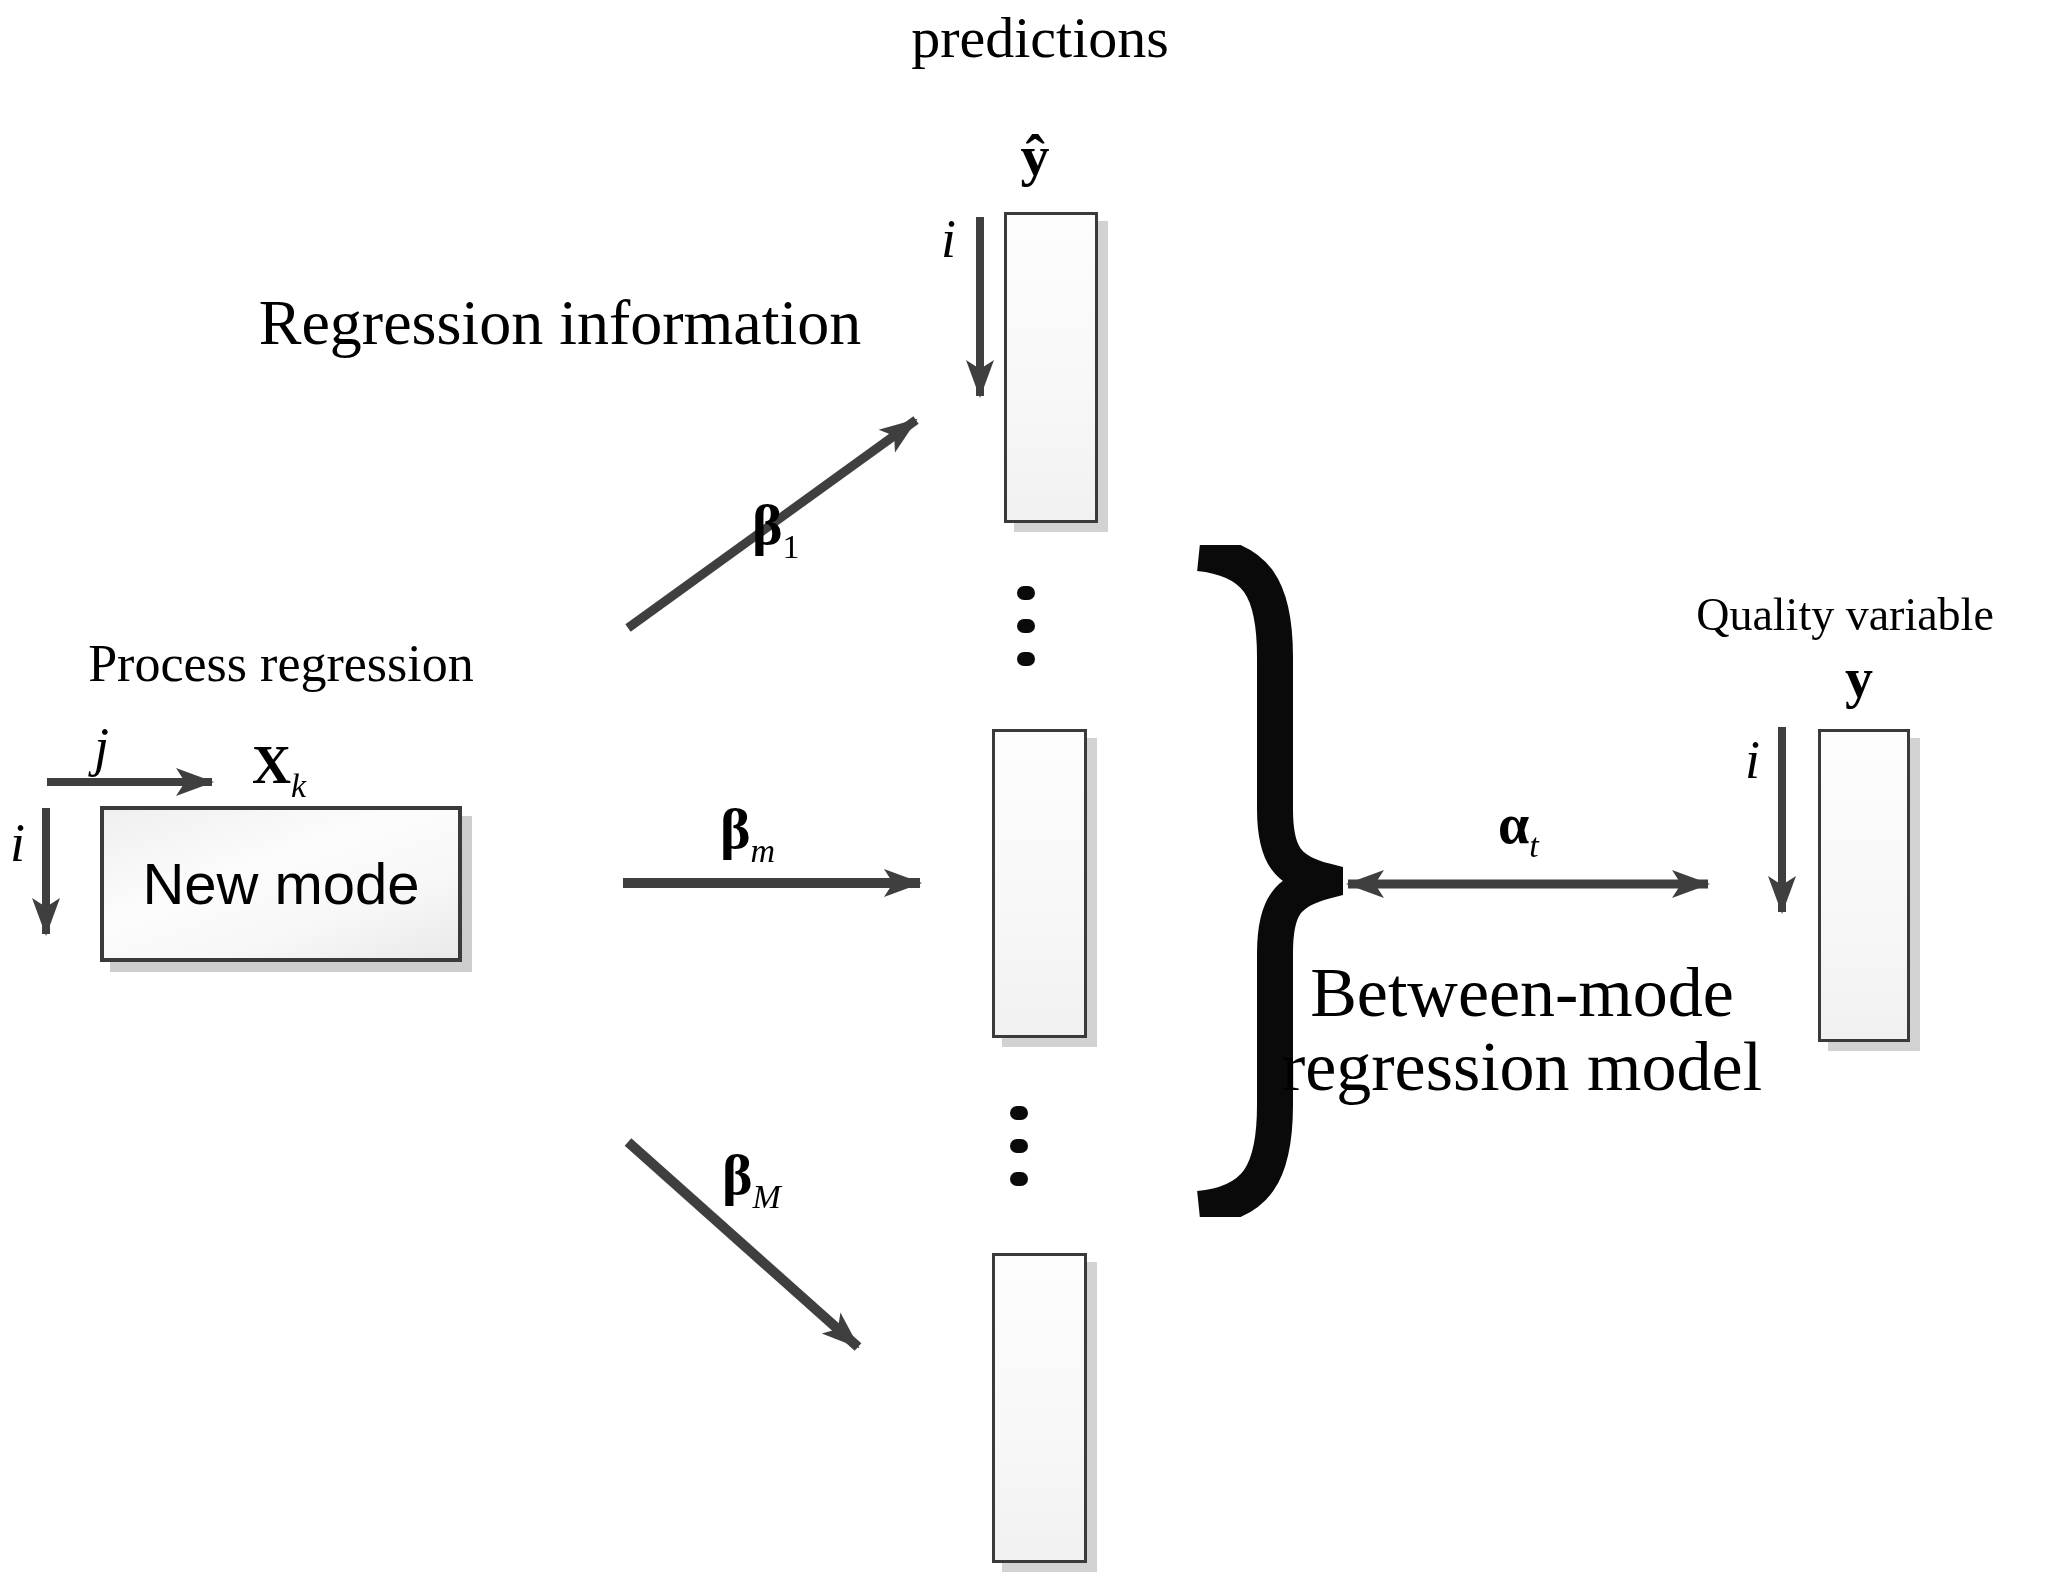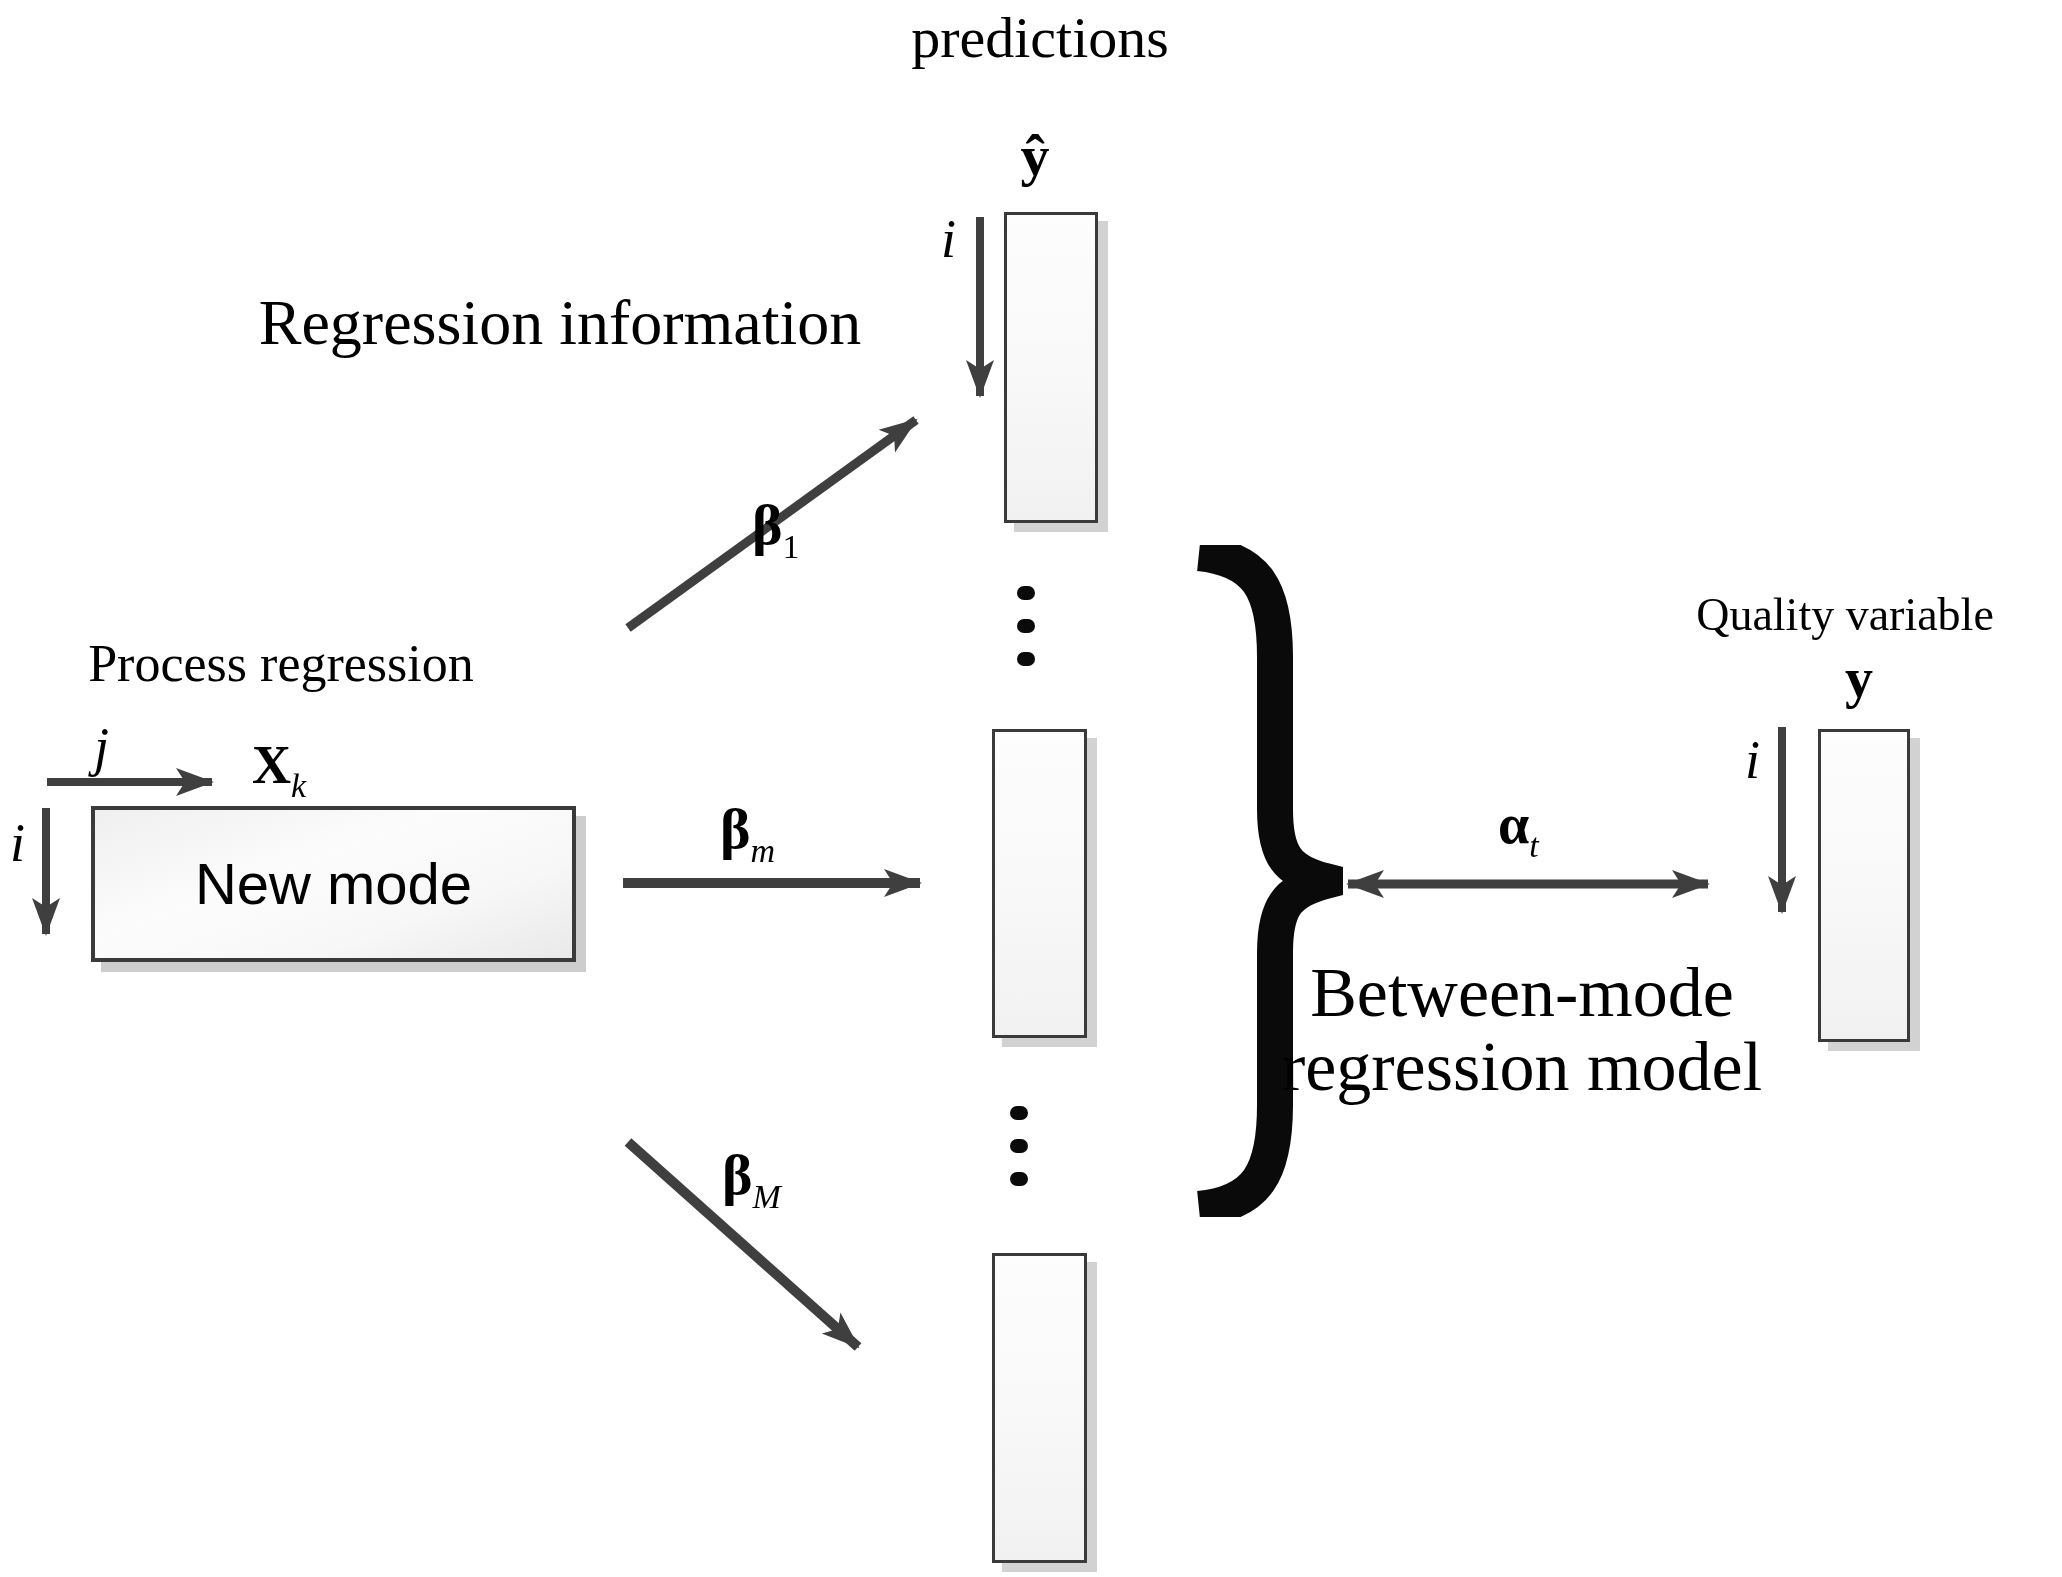--- a/index.html
+++ b/index.html
@@ -18,21 +18,21 @@
   .col{
     box-sizing:border-box;background:linear-gradient(180deg,#fdfdfd 0%,#f8f8f8 55%,#f1f1f1 100%);
     border:3px solid #3a3a3a;box-shadow:10px 9px 0 #d2d2d2;
   }
   .col-top{left:1004px;top:212px;width:94px;height:311px;}
   .col-mid{left:992px;top:729px;width:95px;height:309px;}
   .col-bot{left:992px;top:1253px;width:95px;height:310px;}
   .col-y{left:1818px;top:729px;width:92px;height:313px;}
 
   .mode-box{
-    left:91px;top:806px;width:485px;height:156px;box-sizing:border-box;
+    left:100px;top:806px;width:362px;height:156px;box-sizing:border-box;
     border:4px solid #3a3a3a;
     background:linear-gradient(160deg,#efefef 0%,#fcfcfc 40%,#f7f7f7 70%,#e9e9e9 100%);
     box-shadow:10px 10px 0 #cdcdcd;
     display:flex;align-items:center;justify-content:center;
   }
   .mode-box .lbl{font-size:58px;line-height:1;}
 
   
   .t-assumed{left:1040px;top:4px;font-size:58px;line-height:68px;}
   .t-yhat{left:1035px;top:122px;font-size:58px;}

